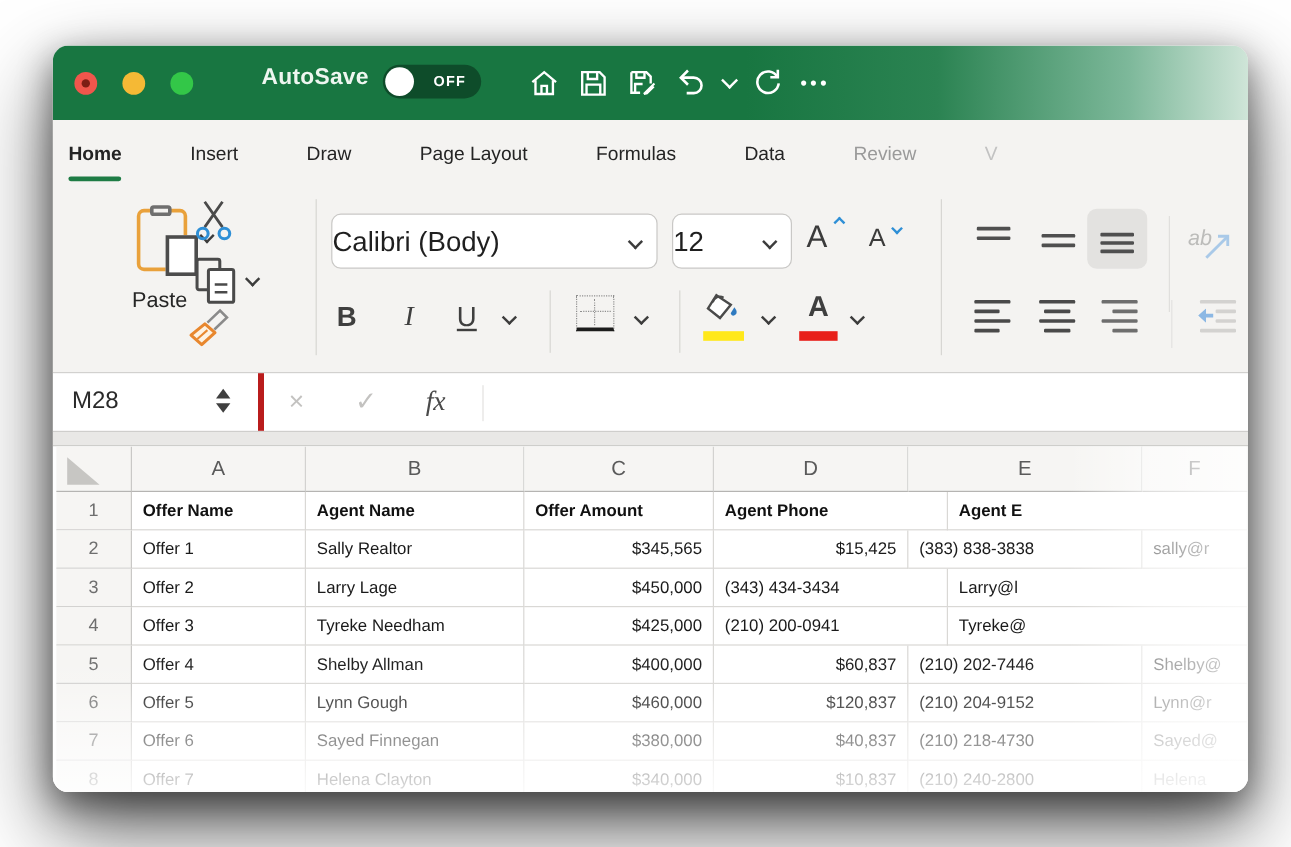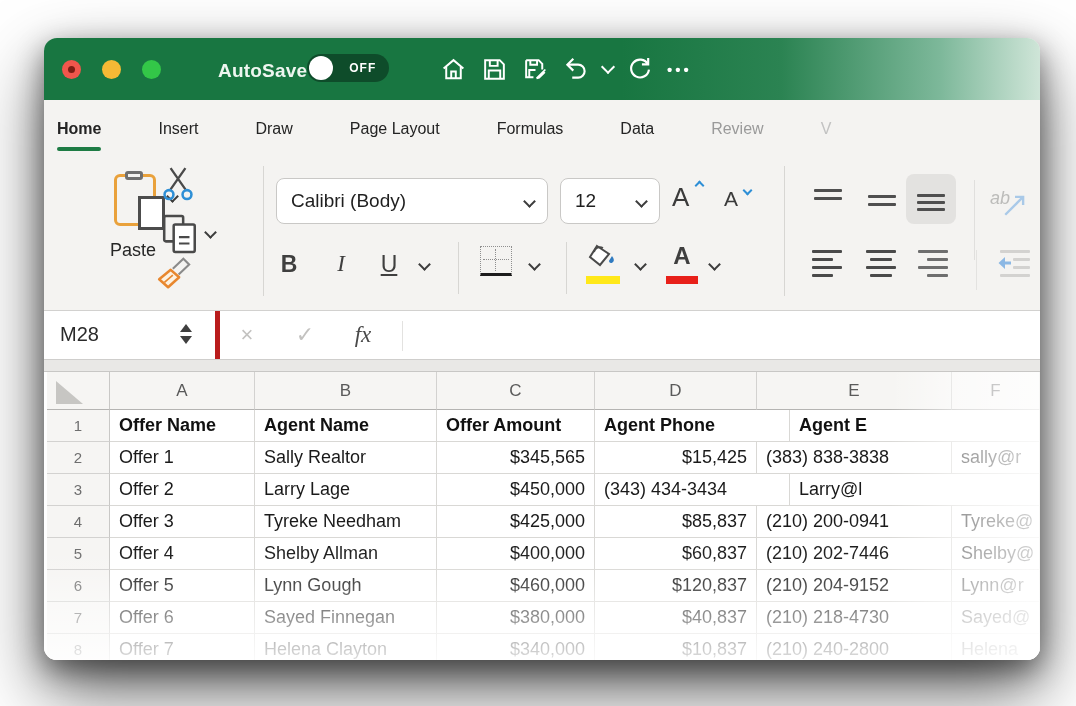--- a/index.html
+++ b/index.html
@@ -13,21 +13,21 @@
   
   .titlebar { position:absolute; left:0; top:0; width:100%; height:62px;
     background:linear-gradient(to right,#187641 0%,#187641 58%,#2b8352 74%,#7db89a 90%,#cfe5d8 100%); }
   .lights { position:absolute; left:18px; top:22px; display:flex; gap:21px; }
   .light { width:19px; height:19px; border-radius:50%; position:relative; }
   .light.red { background:#f0564c; }
   .light.red::after { content:""; position:absolute; left:6px; top:6px; width:7px; height:7px;
     border-radius:50%; background:#7d1d14; }
   .light.yellow { background:#f5b935; }
   .light.green { background:#33c748; }
-  .autosave { position:absolute; left:174px; top:16px; display:flex; align-items:flex-end; }
+  .autosave { position:absolute; left:174px; top:16px; display:flex; align-items:flex-start; gap:12px; }
   .autosave .as-label { color:#eef6f0; font-size:19px; font-weight:700; letter-spacing:.2px; }
   .toggle { width:82px; height:28px; border-radius:14px; background:rgba(8,42,24,.55);
     position:relative; }
   .toggle .knob { position:absolute; left:2px; top:2px; width:24px; height:24px; border-radius:50%;
     background:#ffffff; }
   .toggle .state { position:absolute; right:13px; top:7px; color:#ffffff; font-size:12px;
     font-weight:700; letter-spacing:1px; }
   .tb-icons { position:absolute; left:395px; top:17px; display:flex; align-items:center; gap:13px; }
   .tb-ic { width:28px; height:28px; display:flex; align-items:center; justify-content:center; }
   .tb-ic svg { display:block; }
@@ -62,21 +62,21 @@
   .clipboard .clip { position:absolute; left:8px; top:-6px; width:18px; height:9px;
     background:#f4f3f1; border:3px solid #6f6f6f; border-radius:3px; }
   .clipboard .sheet1 { position:absolute; right:-12px; bottom:-7px; width:27px; height:34px;
     background:#ffffff; border:3px solid #4c4c4c; }
   .paste-label { position:absolute; left:44px; top:202px; width:90px; text-align:center;
     font-size:18px; color:#262626; }
   .fmt-painter { position:absolute; left:112px; top:218px; }
 
   
   .combo { position:absolute; background:#ffffff; border:1px solid #c9c8c6; border-radius:8px;
-    font-size:19px; color:#1f1f1f; display:flex; align-items:center; padding-left:14px; }
+    font-size:23px; color:#1f1f1f; display:flex; align-items:center; }
   .combo .chv { right:12px; top:18px; left:auto; position:absolute; }
 
   .bigA { font-size:26px; color:#3b3b3b; font-weight:500; }
   .smallA { font-size:21px; color:#3b3b3b; font-weight:500; }
 
   .vl-box { position:absolute; width:44px; height:44px; display:flex; align-items:center;
     justify-content:center; }
   .vl-box.sel { width:50px; height:50px; background:#e3e2e0; border-radius:8px; }
   .vl { width:28px; height:26px; position:relative; }
   .vl b { position:absolute; left:0; height:3px; border-radius:1px; background:#4f4f4f; display:block; }
@@ -121,21 +121,21 @@
   .corner { width:63px; background:#f6f5f3; border-right:1px solid #c9c8c6;
     border-bottom:1px solid #b5b4b2; position:relative; }
   .corner .tri { position:absolute; left:9px; bottom:5px; width:0; height:0;
     border-bottom:23px solid #c7c6c3; border-right:27px solid transparent; }
   .ch { background:#f6f5f3; border-right:1px solid #d3d2d0; border-bottom:1px solid #b5b4b2;
     text-align:center; line-height:37px; font-size:17px; color:#5a5a5a; }
   .srow { display:flex; height:32px; }
   .rh { width:63px; background:#f6f5f3; border-right:1px solid #c9c8c6;
     border-bottom:1px solid #d3d2d0; text-align:center; line-height:31px; font-size:15px;
     color:#6e6e6e; }
-  .cell { border-right:1px solid #d9d8d5; border-bottom:1px solid #d9d8d5; font-size:18px;
+  .cell { border-right:1px solid #d9d8d5; border-bottom:1px solid #d9d8d5; font-size:14px;
     color:#1a1a1a; line-height:31px; padding:0 9px; white-space:nowrap; overflow:hidden; }
   .srow.hdr .cell { font-weight:700; color:#111111; }
   .cell.num { text-align:right; }
   .w1{width:145px} .w2{width:182px} .w3{width:158px} .w4{width:162px} .w5{width:195px} .w6{flex:1; min-width:0;}
 
   .fade-right { position:absolute; pointer-events:none; right:0; top:0; bottom:0; width:150px;
     background:linear-gradient(to right, rgba(255,255,255,0) 0%, rgba(255,255,255,.55) 45%,
       rgba(255,255,255,.82) 100%); z-index:5; }
   .fade-bottom { position:absolute; pointer-events:none; left:0; right:0; bottom:0; height:120px;
     background:linear-gradient(to bottom, rgba(255,255,255,0) 0%, rgba(255,255,255,.08) 25%,
@@ -463,21 +463,20 @@
       <div class="cell w3 num">$450,000</div>
       <div class="cell w5">(343) 434-3434</div>
       <div class="cell w6">Larry@l</div>
     </div>
 
     <div class="srow">
       <div class="rh">4</div>
       <div class="cell w1">Offer 3</div>
       <div class="cell w2">Tyreke Needham</div>
       <div class="cell w3 num">$425,000</div>
-      <div class="cell w4 num">$85,837</div>
       <div class="cell w5">(210) 200-0941</div>
       <div class="cell w6">Tyreke@</div>
     </div>
 
     <div class="srow">
       <div class="rh">5</div>
       <div class="cell w1">Offer 4</div>
       <div class="cell w2">Shelby Allman</div>
       <div class="cell w3 num">$400,000</div>
       <div class="cell w4 num">$60,837</div>

